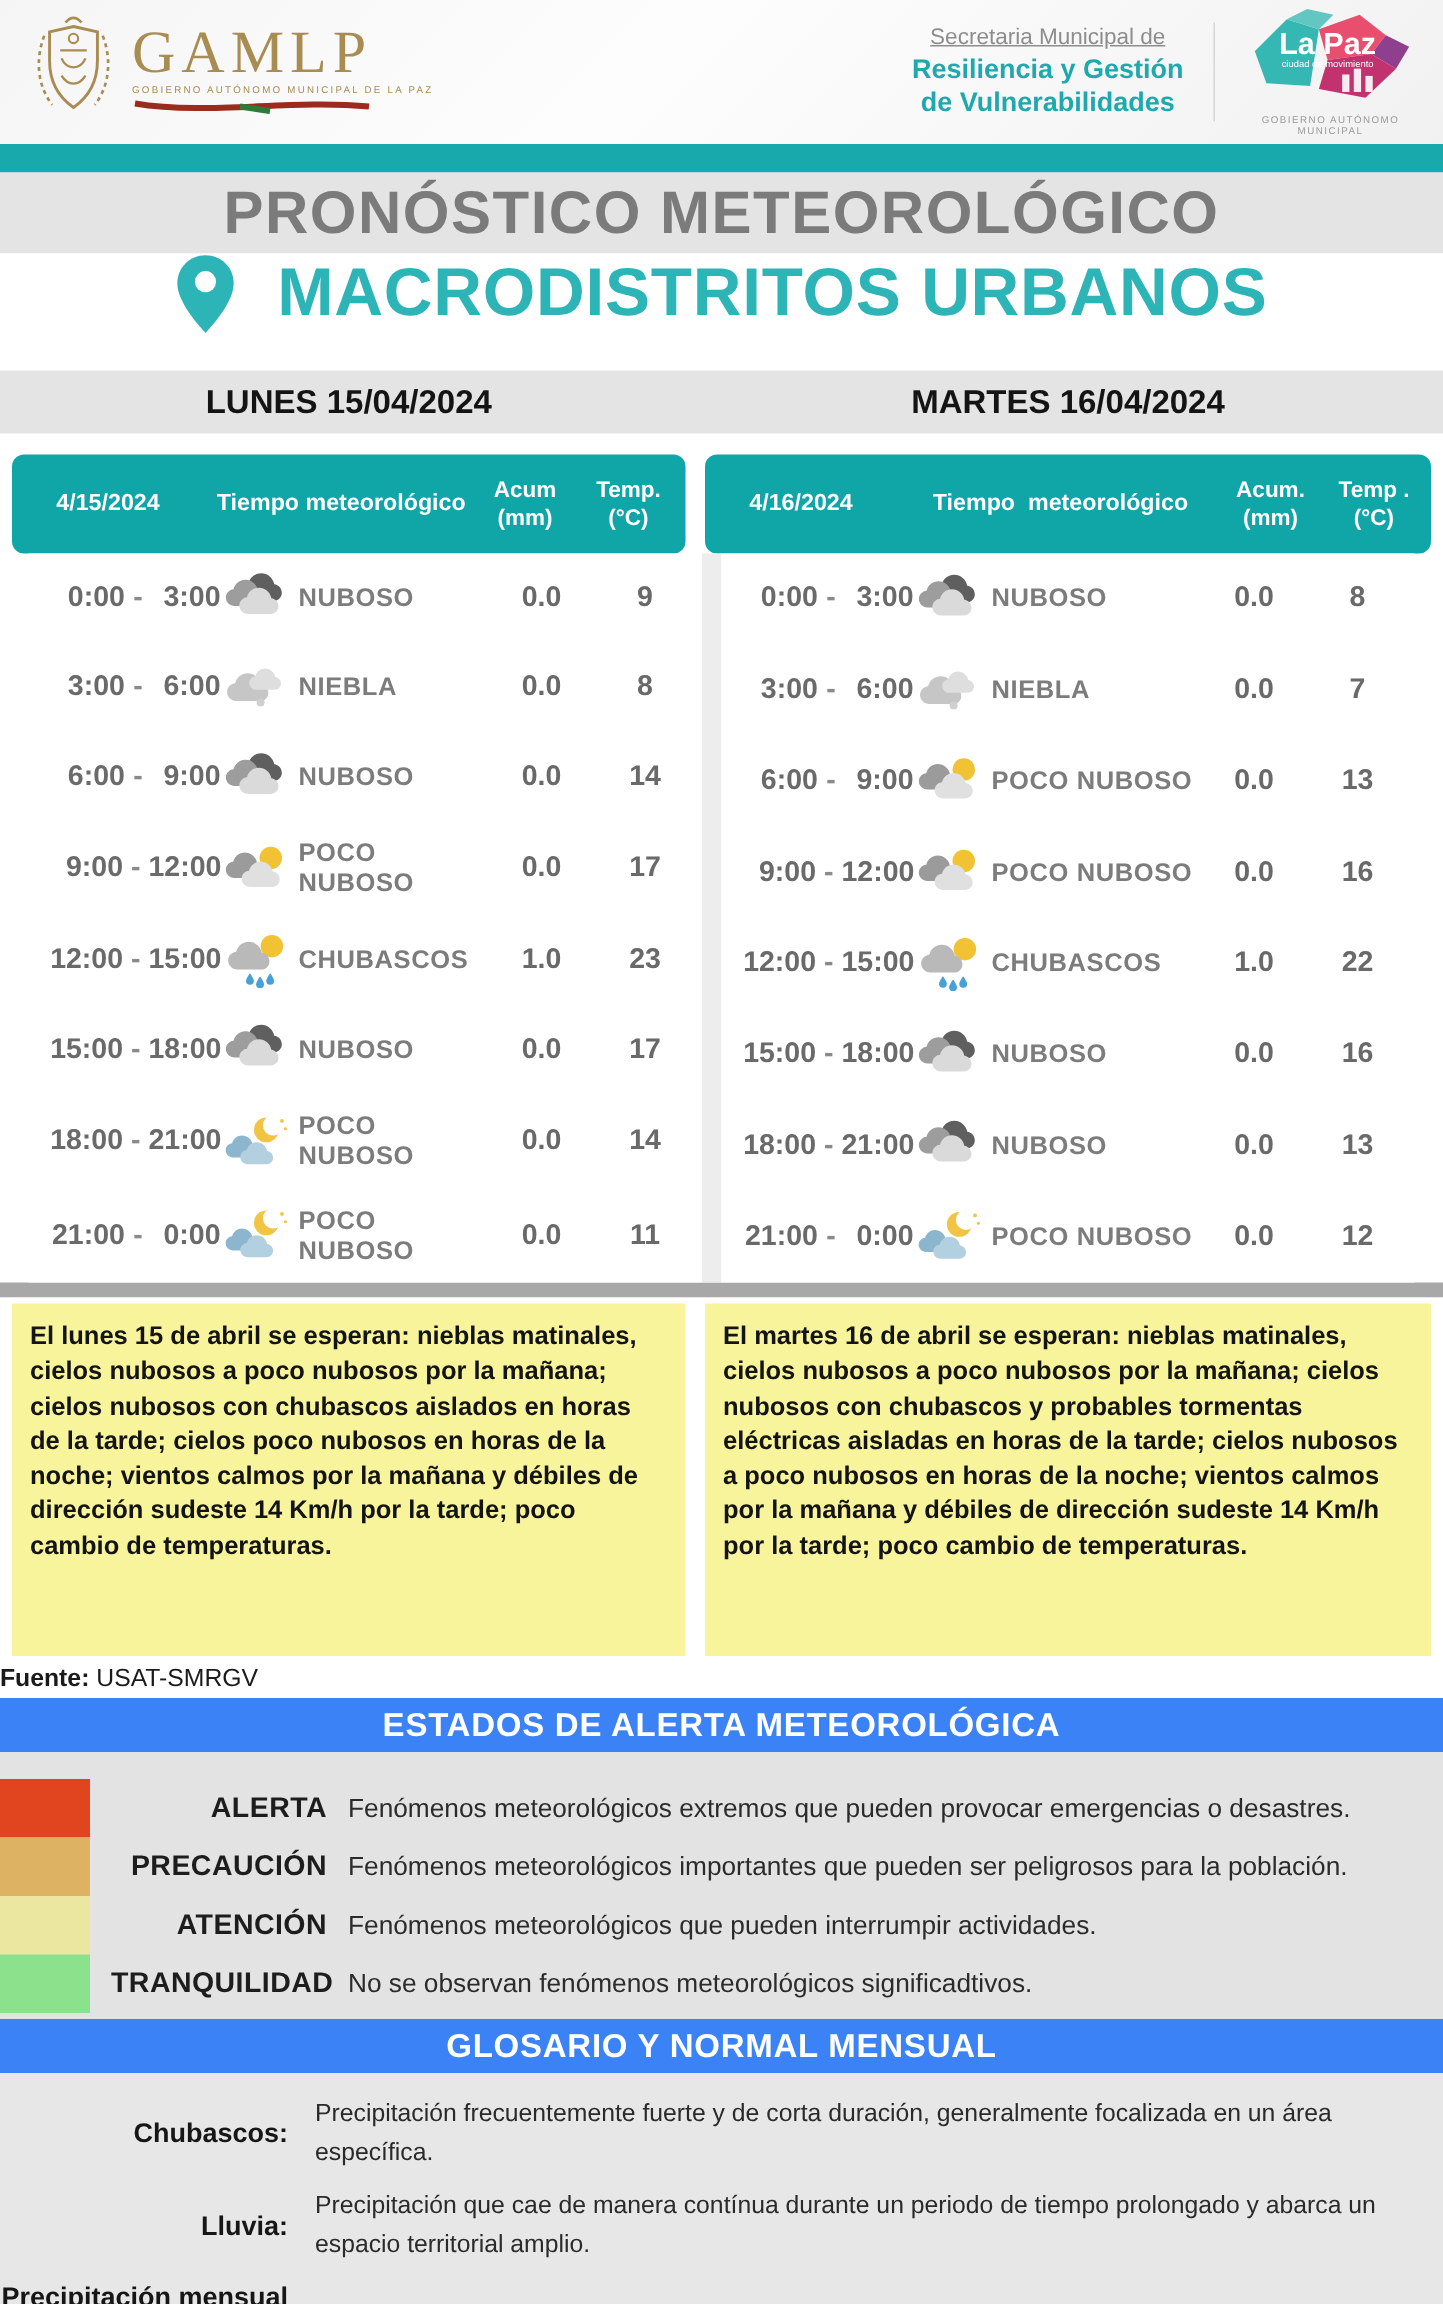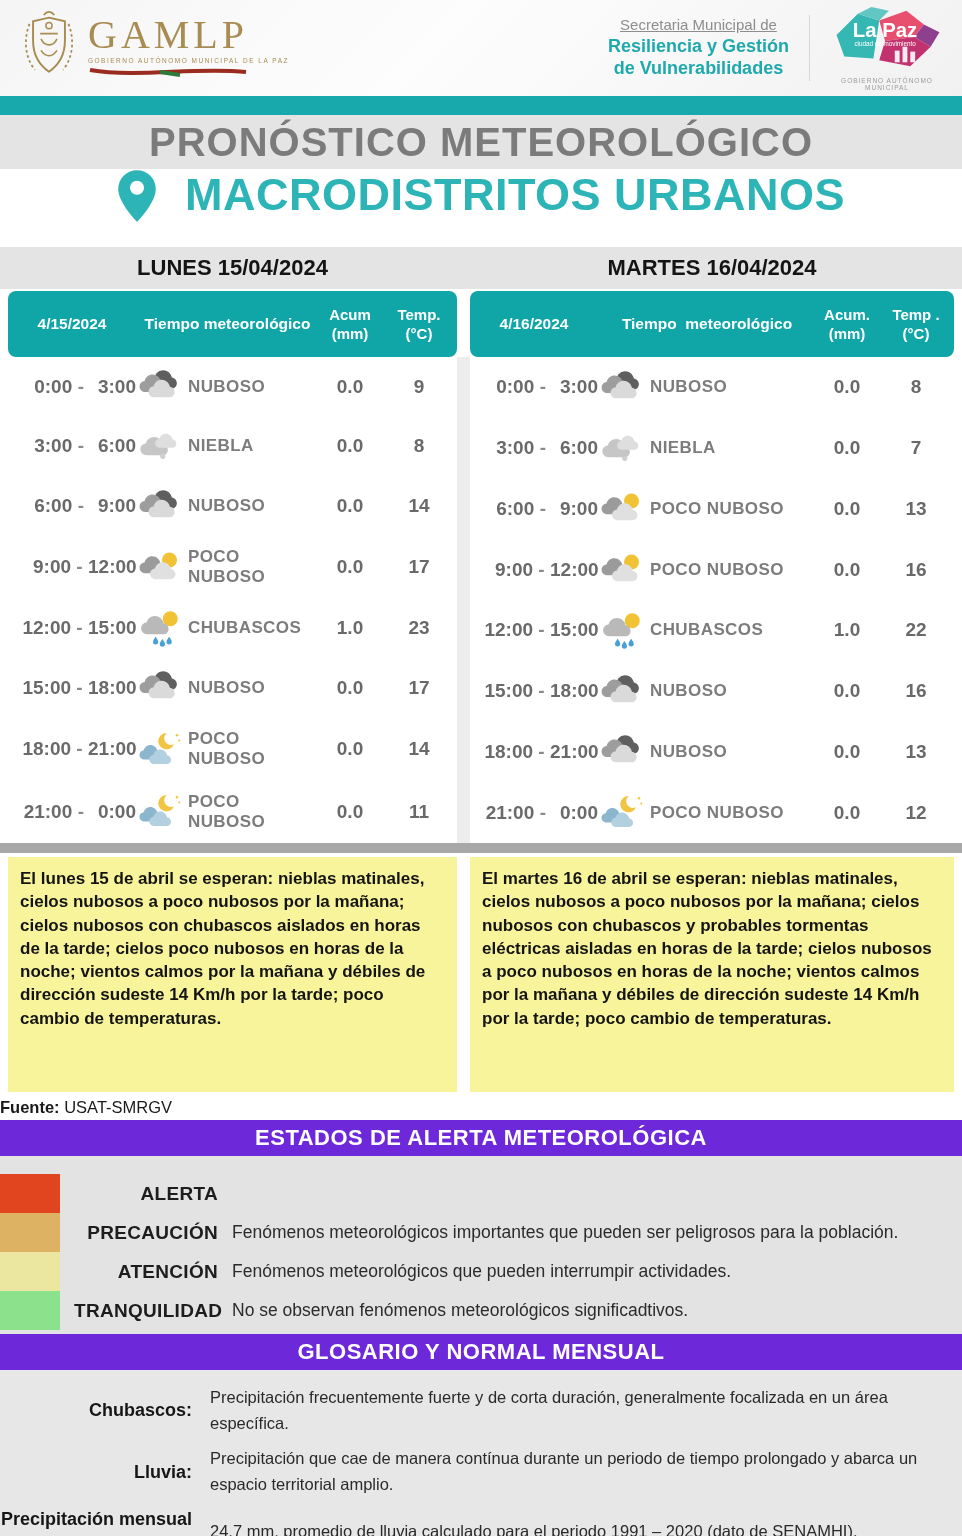--- a/index.html
+++ b/index.html
@@ -30,49 +30,49 @@
   .band-sub h2 { font-size:45px; font-weight:bold; color:#2cb4b7; letter-spacing:0.5px; }
 
   
   .half-l { width:449px; flex:none; }
   .mid    { width:13px; flex:none; }
   .half-r { flex:1; }
 
   .day-band { height:42px; background:#e4e4e4; display:flex; padding:0 8px; align-items:center; }
   .day-band .half-l, .day-band .half-r { text-align:center; font-size:22px; font-weight:bold; color:#141414; }
 
-  .thead-row { display:flex; padding:0 8px; margin-top:2px; }
+  .thead-row { display:flex; padding:0 8px; margin-top:14px; }
   .thead { height:66px; background:#10a6a8; border-radius:8px; display:grid;
            grid-template-columns:128px 52px 1fr 62px 76px; align-items:center;
            color:#fff; font-weight:bold; font-size:15.5px; text-align:center; line-height:1.3; }
   .thead .wlabel { grid-column:2 / 4; white-space:pre-wrap; }
   .thead .two { font-size:15px; }
 
-  .tables { display:flex; padding:0 8px; background:#fff; }
+  .tables { display:flex; padding:0 19px; background:#fff; }
   .tables .mid { background:#ededed; }
   .tbody { height:486px; display:flex; flex-direction:column; justify-content:space-around; background:#fff; }
   .row { display:grid; grid-template-columns:128px 52px 1fr 62px 76px; align-items:center; }
   .time { display:flex; align-items:center; padding-left:14px; color:#6a6a6a; font-weight:bold; font-size:19px; }
   .time .from { width:52px; text-align:right; }
   .time .dash { width:18px; text-align:center; color:#8a8a8a; }
   .time .to   { width:48px; text-align:right; }
   .icw { display:flex; justify-content:center; align-items:center; }
   .cond { text-align:left; font-weight:bold; font-size:17px; color:#7c7c7c; letter-spacing:0.4px; }
   .num { text-align:center; font-weight:bold; font-size:19px; color:#696969; }
 
   .graybar { height:10px; background:#a8a8a8; }
 
   .summaries { display:flex; padding:4px 8px 0; background:#fff; }
   .ybox { height:235px; background:#f7f49b; padding:10px 12px 8px; font-weight:bold;
           font-size:17px; line-height:1.37; color:#141414; }
 
   .fuente { height:28px; line-height:30px; text-align:left; padding-right:10px; font-size:16.5px; color:#1a1a1a; background:#fff; }
   .fuente b { font-weight:bold; }
 
-  .teal-band { height:36px; background:#6d28d9; color:#fff; text-align:center; font-weight:bold;
+  .teal-band { height:36px; background:#3b82f6; color:#fff; text-align:center; font-weight:bold;
                font-size:22px; line-height:36px; letter-spacing:0.5px; }
 
   .alerts { background:#e3e3e3; padding:18px 0 4px; }
   .alert-row { display:grid; grid-template-columns:60px 144px 1fr; column-gap:14px; height:39px; align-items:center; }
   .swatch { width:60px; height:39px; }
   .alert-name { text-align:right; font-weight:bold; font-size:19px; color:#1d1d1d; letter-spacing:0.3px; }
   .alert-desc { font-size:17.5px; color:#2b2b2b; padding-right:14px; }
 
   .glossary { background:#e7e7e7; padding:10px 0 4px; height:198px; }
   .gloss-row { display:grid; grid-template-columns:192px 1fr; column-gap:18px; padding:5px 0; }
@@ -474,20 +474,21 @@
     <b>Fuente:</b>
     <span>USAT-SMRGV</span>
   </div>
 
   <div class="teal-band">ESTADOS DE ALERTA METEOROLÓGICA</div>
 
   <div class="alerts" id="alerts-host">
       <div class="alert-row">
   <span class="swatch" style="background:#e0451f"></span>
   <span class="alert-name">ALERTA</span>
+  <span class="alert-desc">Fenómenos meteorológicos extremos que pueden provocar emergencias o desastres.</span>
 </div>
       <div class="alert-row">
   <span class="swatch" style="background:#ddb263"></span>
   <span class="alert-name">PRECAUCIÓN</span>
   <span class="alert-desc">Fenómenos meteorológicos importantes que pueden ser peligrosos para la población.</span>
 </div>
       <div class="alert-row">
   <span class="swatch" style="background:#ebe7a0"></span>
   <span class="alert-name">ATENCIÓN</span>
   <span class="alert-desc">Fenómenos meteorológicos que pueden interrumpir actividades.</span>

